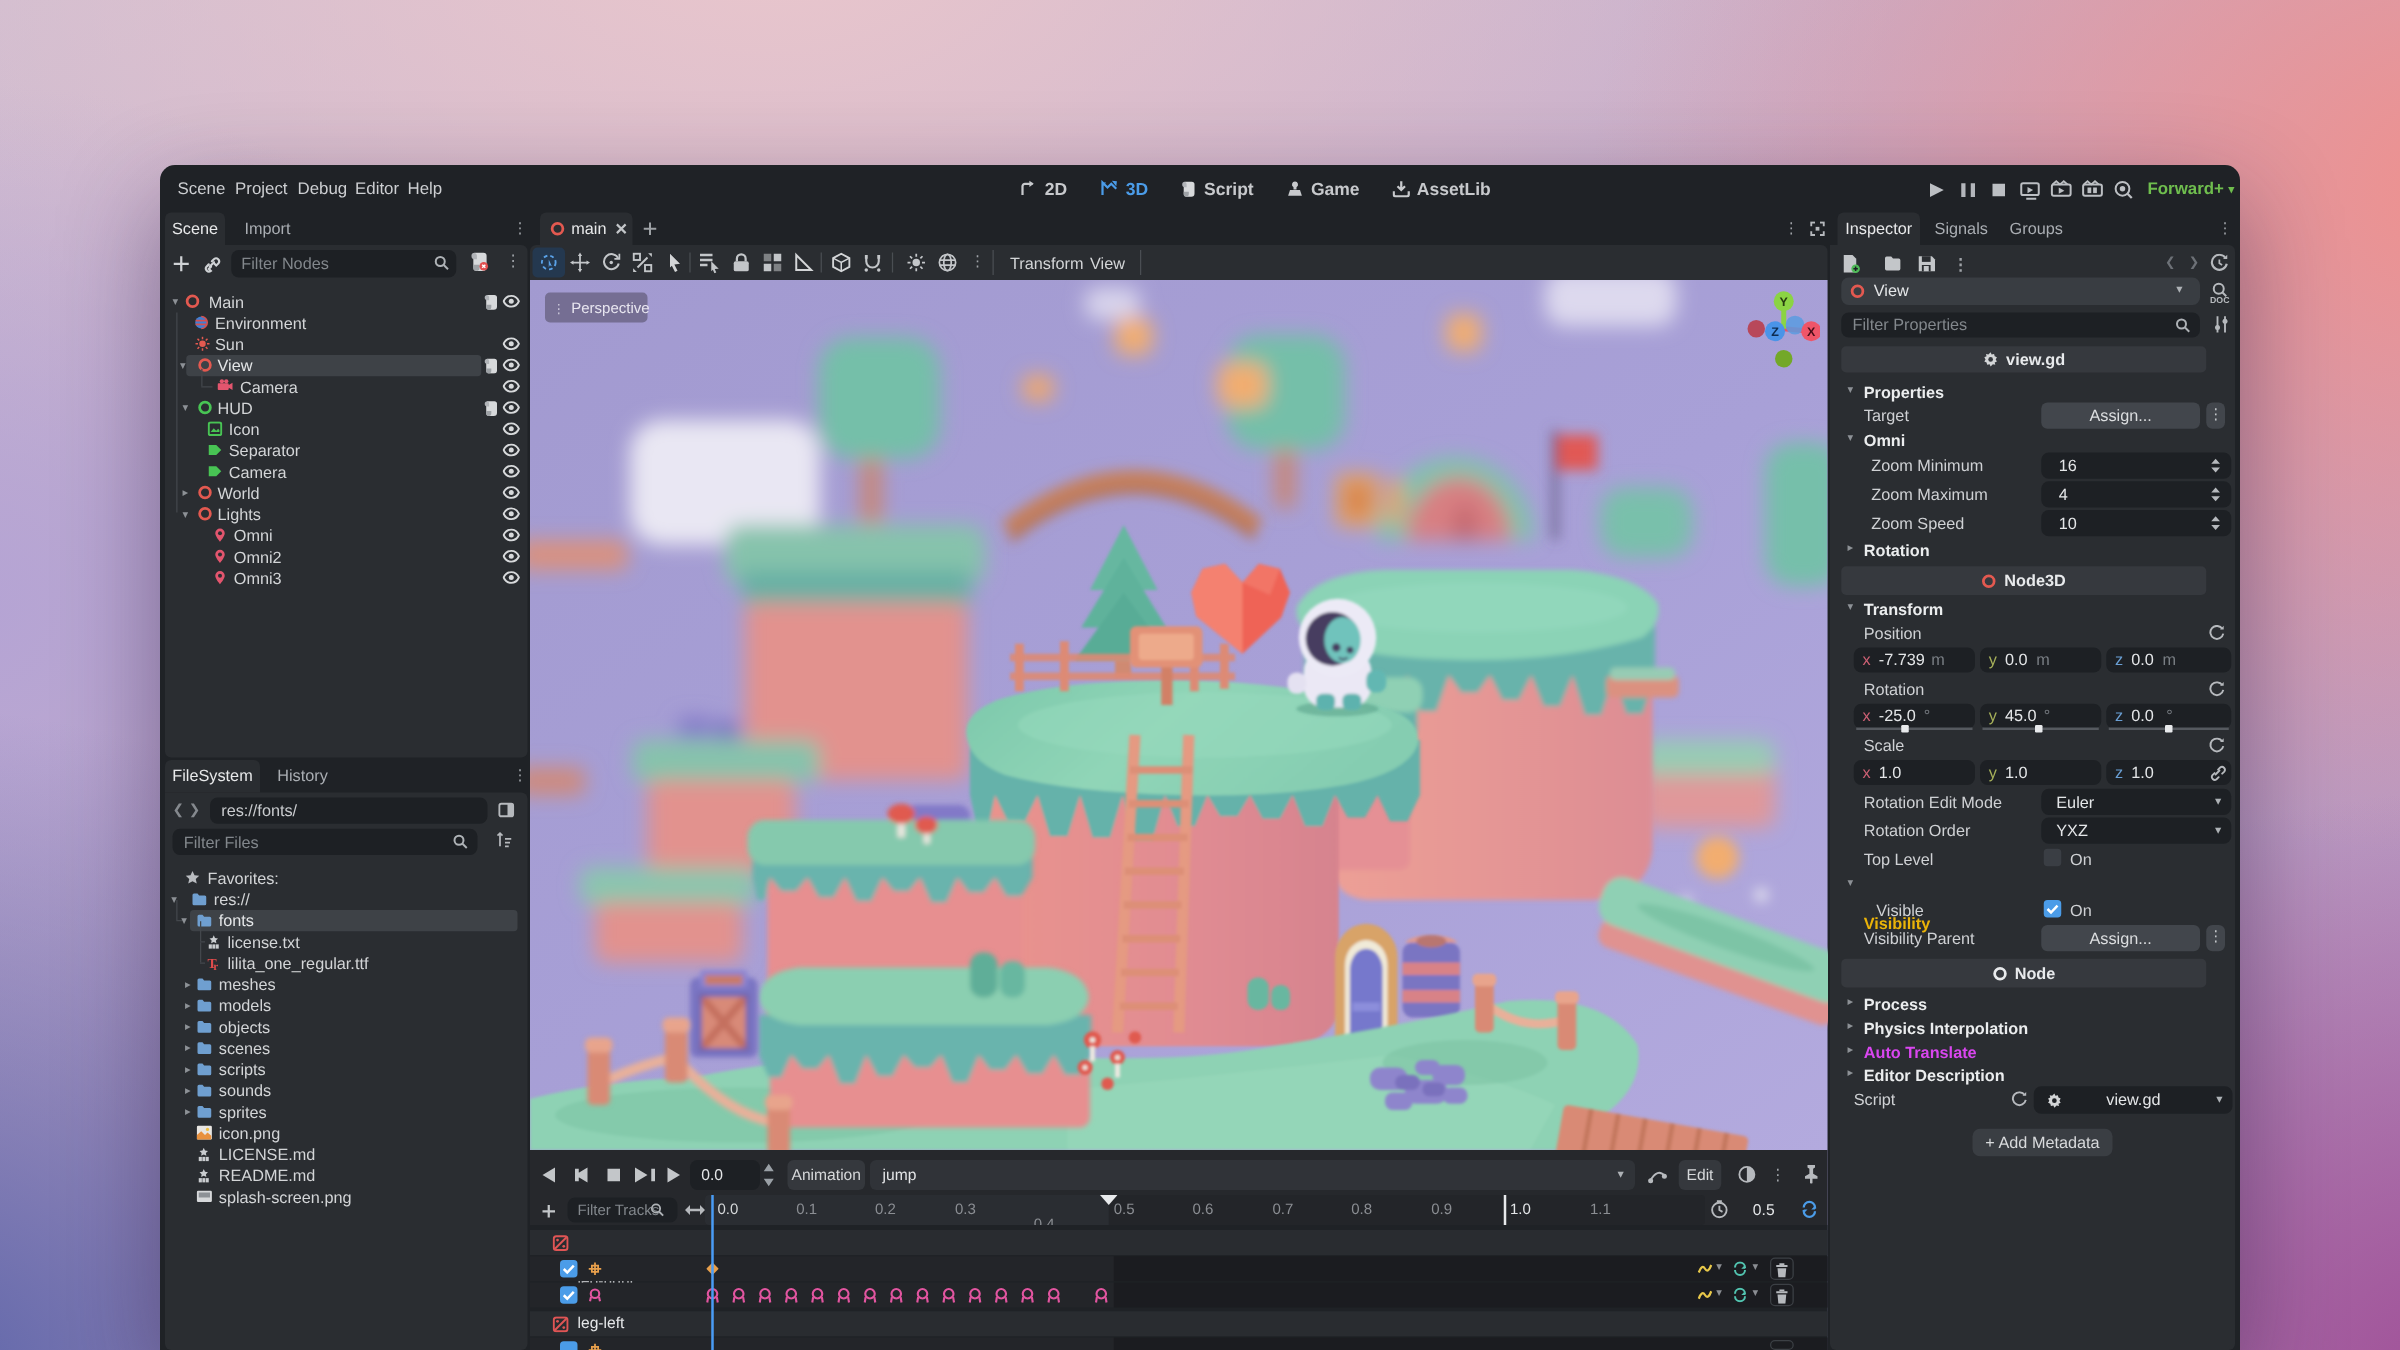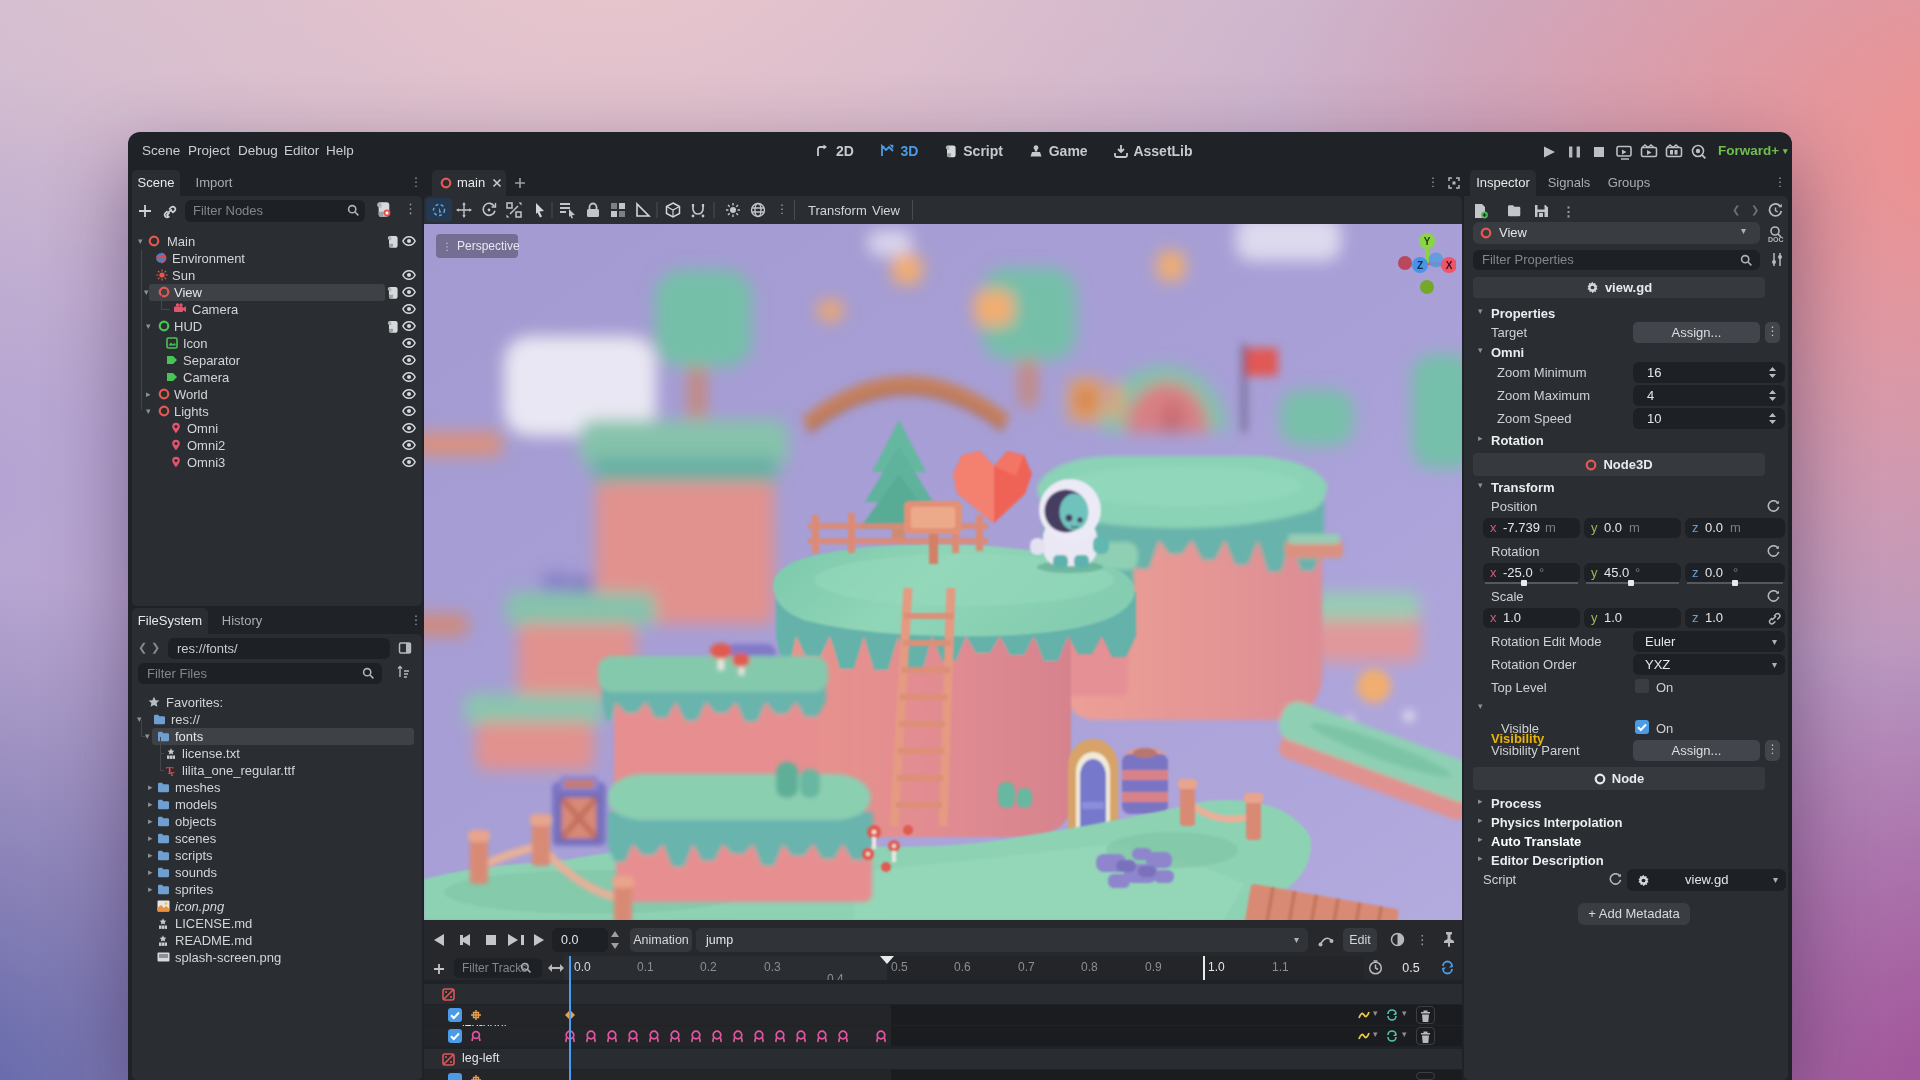--- a/index.html
+++ b/index.html
@@ -454,21 +454,21 @@
             <use href="#folder-i"></use>
           </svg>
           <span style="position:absolute; left:43px;">sprites</span>
         </div>
       <div class="row" style="left:0; top:264px;">
           <svg class="ic" style="left:25px;" width="13" height="12" viewBox="0 0 13 12">
             <rect x="0.5" y="0.5" width="12" height="11" rx="1" fill="#e8e6e2"></rect>
             <path d="M.5 8 4 5l3 3 2-2 3 2.5V11.5H.5z" fill="#e8913e"></path>
             <circle cx="9" cy="3.5" r="1.3" fill="#f0c040"></circle>
           </svg>
-          <span style="position:absolute; left:43px;font-style:italic;">icon.png</span>
+          <span style="position:absolute; left:43px;">icon.png</span>
         </div>
       <div class="row" style="left:0; top:281px;">
           <svg class="ic" style="left:25px;" width="12" height="13" viewBox="0 0 12 13">
             <path d="M6 1.2 7 3.4 9.4 3.7 7.7 5.3 8.1 7.6 6 6.5 3.9 7.6 4.3 5.3 2.6 3.7 5 3.4z" fill="#c9cccf"></path>
             <rect x="2" y="8.5" width="2.5" height="3.4" fill="#c9cccf"></rect>
             <rect x="4.9" y="8.5" width="2.2" height="3.4" fill="#c9cccf"></rect>
             <rect x="7.5" y="8.5" width="2.5" height="3.4" fill="#c9cccf"></rect>
           </svg>
           <span style="position:absolute; left:43px;">LICENSE.md</span>
         </div>
@@ -1319,21 +1319,21 @@
       <div class="abs" style="left:9px; top:571px; width:292px; height:23px; background:#36393e; border-radius:4px; text-align:center; line-height:23px;">
         <svg style="display:inline-block; vertical-align:-1.5px; margin-right:6px;" width="12" height="12" viewBox="0 0 12 12">
             <use href="#circ-w"></use>
           </svg><b style="color:#e8eaec;">Node</b>
       </div>
       <div class="abs" style="left:14px; top:600px; color:#8d9196; font-size:9px;">▸</div>
         <b class="abs" style="left:27px; top:600px; color:#ebedee;">Process</b>
       <div class="abs" style="left:14px; top:619px; color:#8d9196; font-size:9px;">▸</div>
         <b class="abs" style="left:27px; top:619px; color:#ebedee;">Physics Interpolation</b>
       <div class="abs" style="left:14px; top:638px; color:#8d9196; font-size:9px;">▸</div>
-        <b class="abs" style="left:27px; top:638px; color:#ffffff;">Auto Translate</b>
+        <b class="abs" style="left:27px; top:638px; color:#d946ef;">Auto Translate</b>
       <div class="abs" style="left:14px; top:657px; color:#8d9196; font-size:9px;">▸</div>
         <b class="abs" style="left:27px; top:657px; color:#ebedee;">Editor Description</b>
       <span class="abs" style="left:19px; top:676px;">Script</span>
       <svg class="abs" style="left:145px; top:677px;" width="13" height="13" viewBox="0 0 15 15">
           <path d="M12.5 3.5A6 6 0 1 0 13.4 8" fill="none" stroke="#b6b9bd" stroke-width="1.8"></path>
           <path d="M13.8 0.8v3.4h-3.4" fill="#b6b9bd" stroke="none"></path>
         </svg>
       <div class="abs inp" style="left:163px; top:673px; width:159px; height:22px; line-height:22px; color:#e4e6e8;">
         <svg style="position:absolute; left:10px; top:4.5px;" width="13" height="13" viewBox="0 0 16 16">
             <path d="M8 1l1 2.2 2.4-.6.6 2.4L14.2 6 13 8l1.2 2-2.2 1 .6 2.4-2.4-.6L8 15l-1-2.2-2.4.6-.6-2.4L1.8 10 3 8 1.8 6l2.2-1-.6-2.4 2.4.6z" fill="#d3d5d7"></path>

